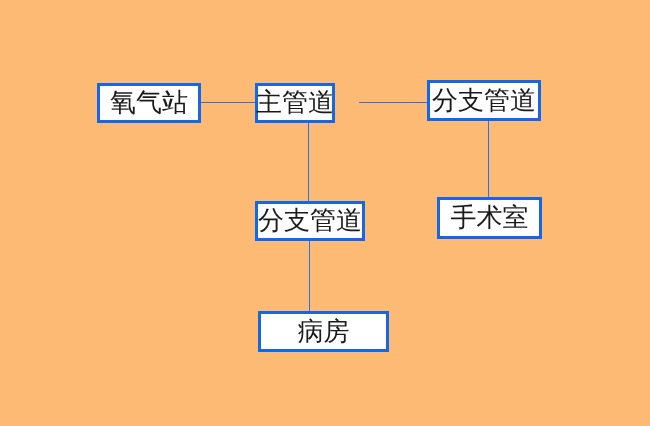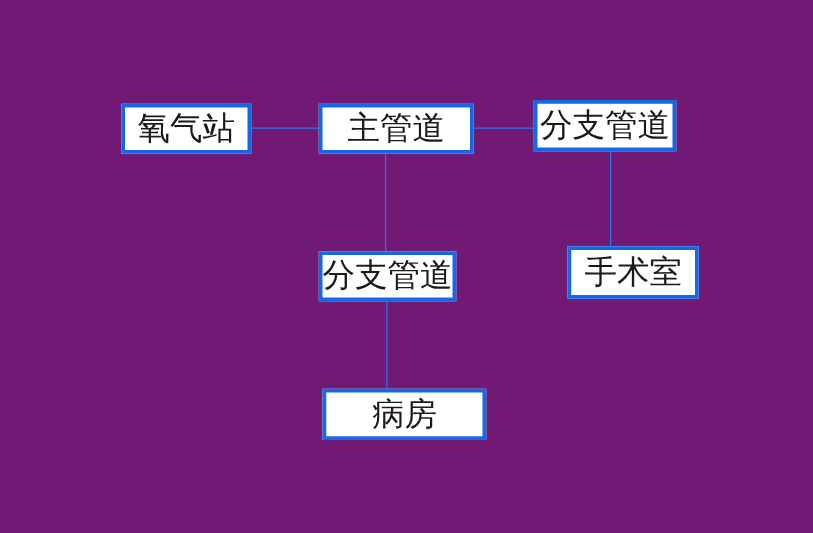--- a/index.html
+++ b/index.html
@@ -4,21 +4,21 @@
 <style>
   html, body {
     margin: 0;
     padding: 0;
     background: #ffffff;
   }
   .canvas {
     position: relative;
     width: 650px;
     height: 426px;
-    background: #701a75;
+    background: #fdba74;
     overflow: hidden;
     font-family: "Liberation Serif", "DejaVu Serif", serif;
   }
   .node {
     position: absolute;
     box-sizing: border-box;
     border: 3px solid #1468e8;
     background: #ffffff;
     display: flex;
     align-items: center;
@@ -29,24 +29,24 @@
     white-space: nowrap;
     z-index: 2;
   }
   .edge {
     position: absolute;
     background: #2b74e8;
     z-index: 1;
   }
   
   .n-oxygen        { left: 97px;  top: 83px;  width: 104px; height: 40px; }
-  .n-main          { left: 255px; top: 83px;  width: 124px; height: 40px; font-family: Liberation Serif, serif; }
+  .n-main          { left: 255px; top: 83px;  width: 80px; height: 40px; font-family: Liberation Serif, serif; }
   .n-branch-right  { left: 427px; top: 80px;  width: 114px; height: 41px; }
   .n-branch-mid    { left: 255px; top: 201px; width: 110px; height: 40px; }
-  .n-operating     { left: 437px; top: 197px; width: 105px; height: 42px; margin-left: 17px; }
+  .n-operating     { left: 437px; top: 197px; width: 105px; height: 42px; }
   .n-ward          { left: 258px; top: 311px; width: 131px; height: 41px; }
   
   .e-h1 { left: 201px; top: 102px; width: 54px;  height: 1px; }
   .e-h2 { left: 359px; top: 102px; width: 68px;  height: 1px; }
   .e-v1 { left: 308px; top: 123px; width: 1px;   height: 78px; }
   .e-v2 { left: 488px; top: 121px; width: 1px;   height: 76px; }
   .e-v3 { left: 309px; top: 241px; width: 1px;   height: 70px; }
 </style>
 </head>
 <body>

